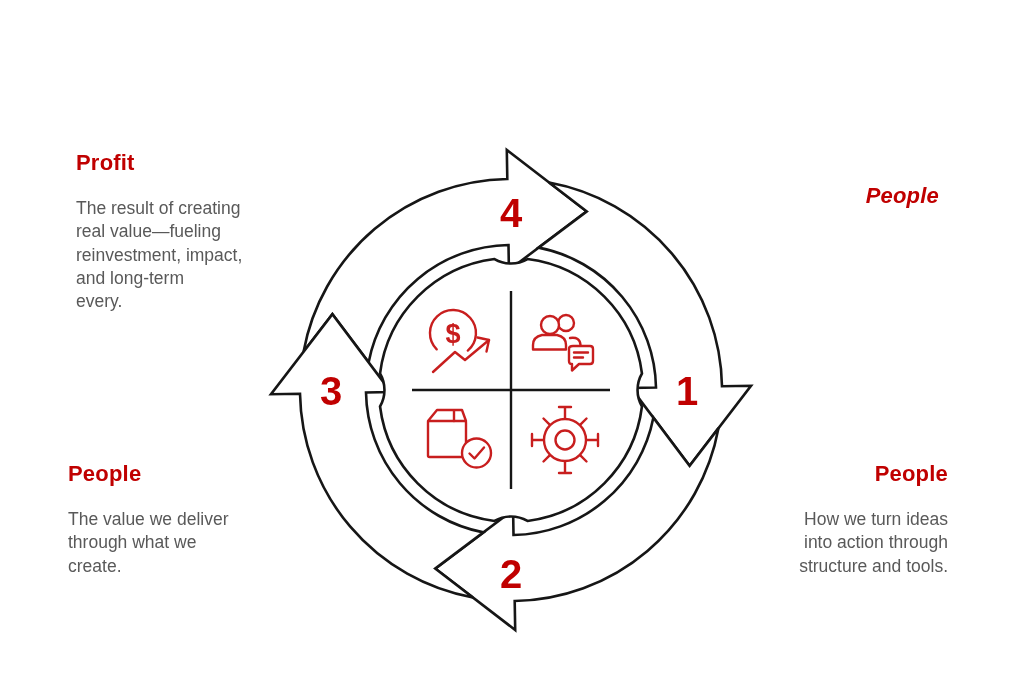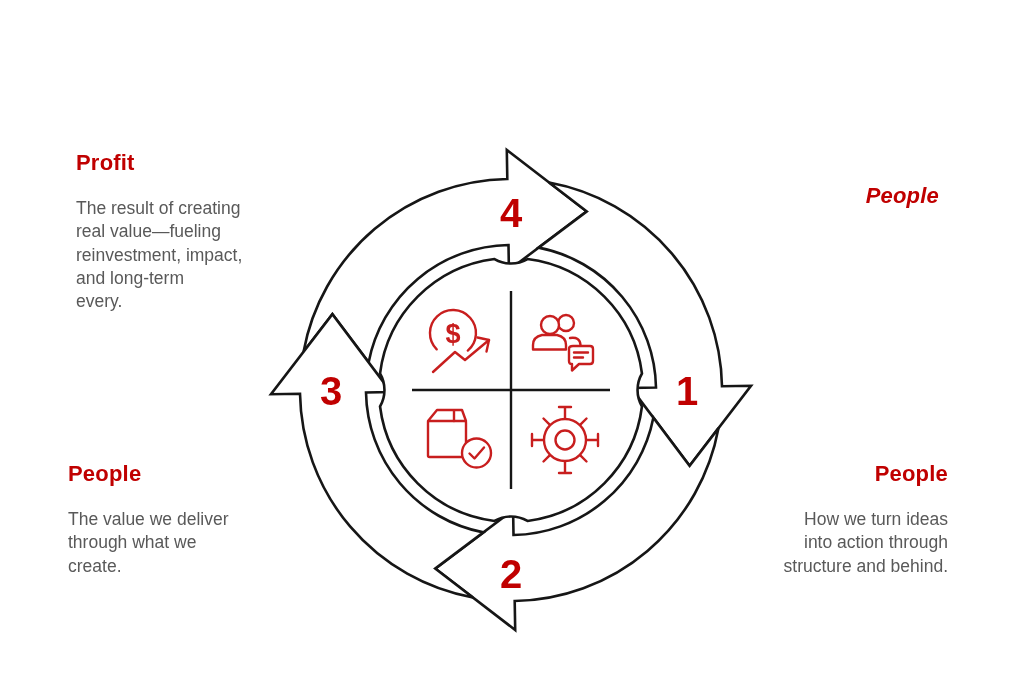--- a/index.html
+++ b/index.html
@@ -79,21 +79,21 @@
   <div class="section-title">People</div>
   <div class="section-desc">The value we deliver
 through what we
 create.</div>
 </div>
 
 <div class="section align-right" id="sec-process">
   <div class="section-title">People</div>
   <div class="section-desc">How we turn ideas
 into action through
-structure and behind.</div>
+structure and tools.</div>
 </div>
 
 <svg id="cycle-svg" viewBox="-260 -260 520 520">
 
   <g>
     <path class="arrow-shape" d="M -207.5,-38.1 A 211,211 0 0 1 -3.7,-211 L -4.2,-240 L 75.8,-178.6 L -2.1,-120 L -2.5,-145 A 145,145 0 0 0 -142.4,-27.6 L -178.6,-75.8 Z"></path>
     <path class="arrow-shape" transform="rotate(90)" d="M -207.5,-38.1 A 211,211 0 0 1 -3.7,-211 L -4.2,-240 L 75.8,-178.6 L -2.1,-120 L -2.5,-145 A 145,145 0 0 0 -142.4,-27.6 L -178.6,-75.8 Z"></path>
     <path class="arrow-shape" transform="rotate(180)" d="M -207.5,-38.1 A 211,211 0 0 1 -3.7,-211 L -4.2,-240 L 75.8,-178.6 L -2.1,-120 L -2.5,-145 A 145,145 0 0 0 -142.4,-27.6 L -178.6,-75.8 Z"></path>
     <path class="arrow-shape" transform="rotate(270)" d="M -207.5,-38.1 A 211,211 0 0 1 -3.7,-211 L -4.2,-240 L 75.8,-178.6 L -2.1,-120 L -2.5,-145 A 145,145 0 0 0 -142.4,-27.6 L -178.6,-75.8 Z"></path>
   </g>

